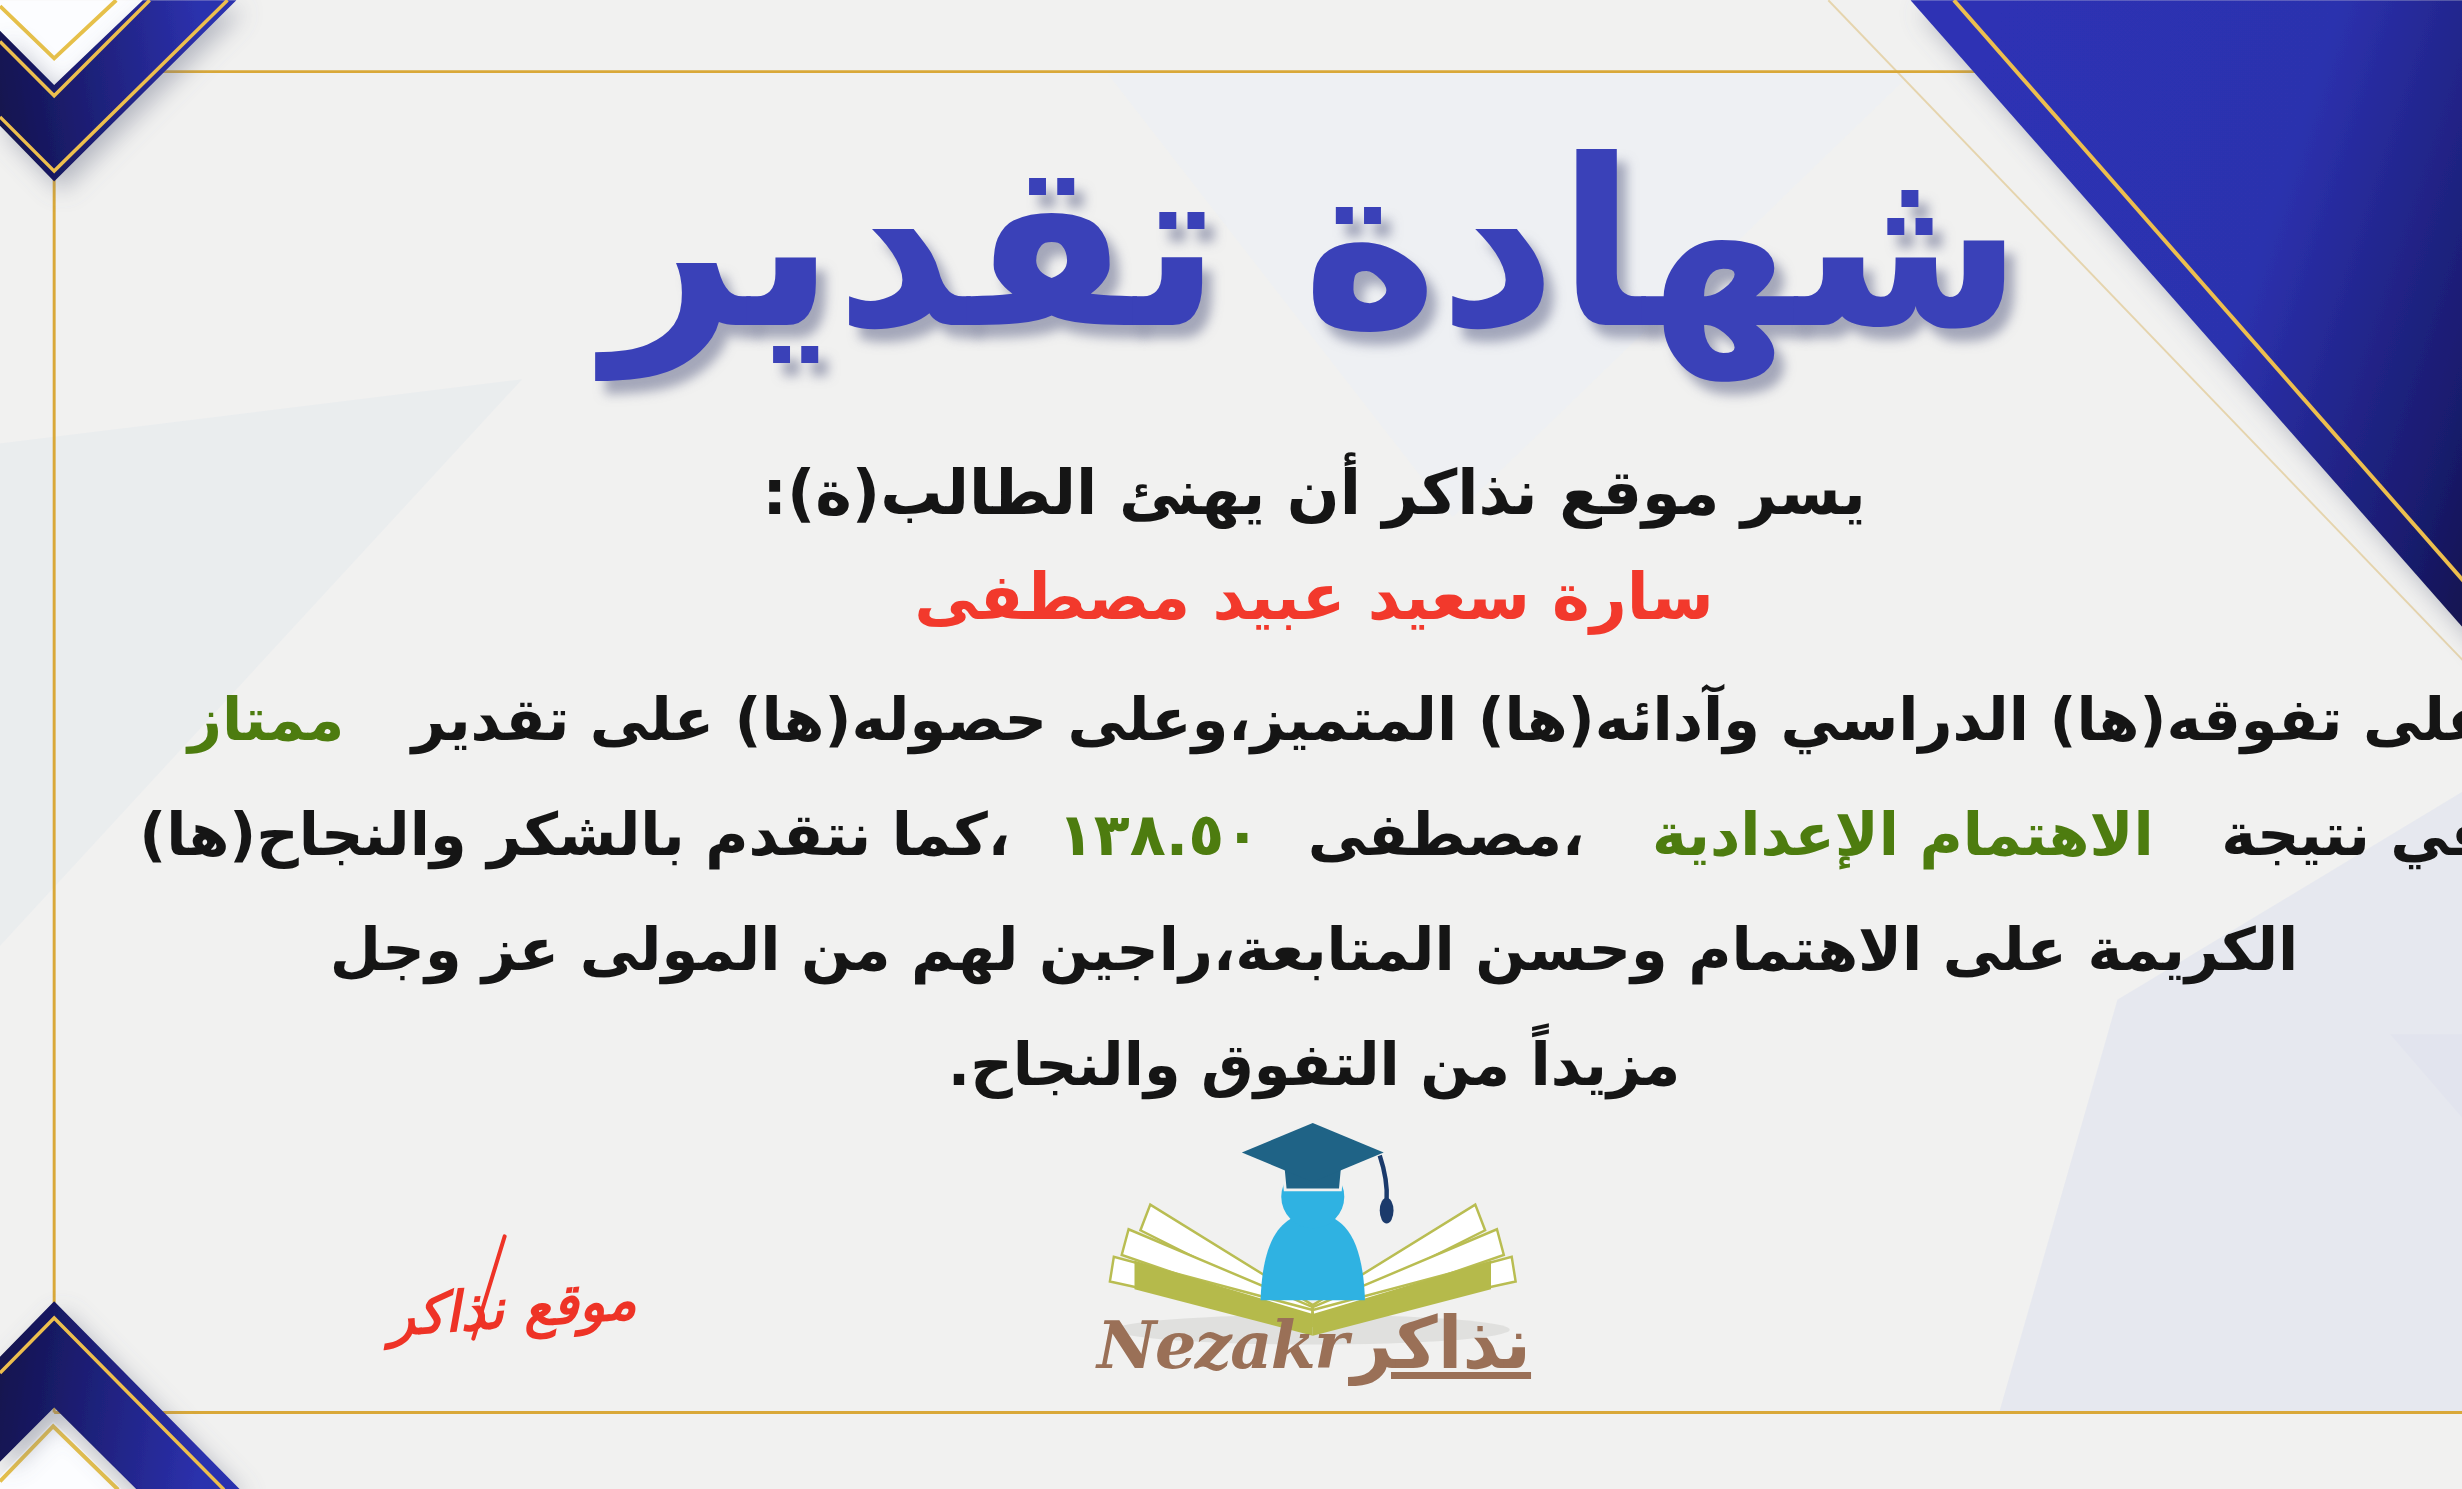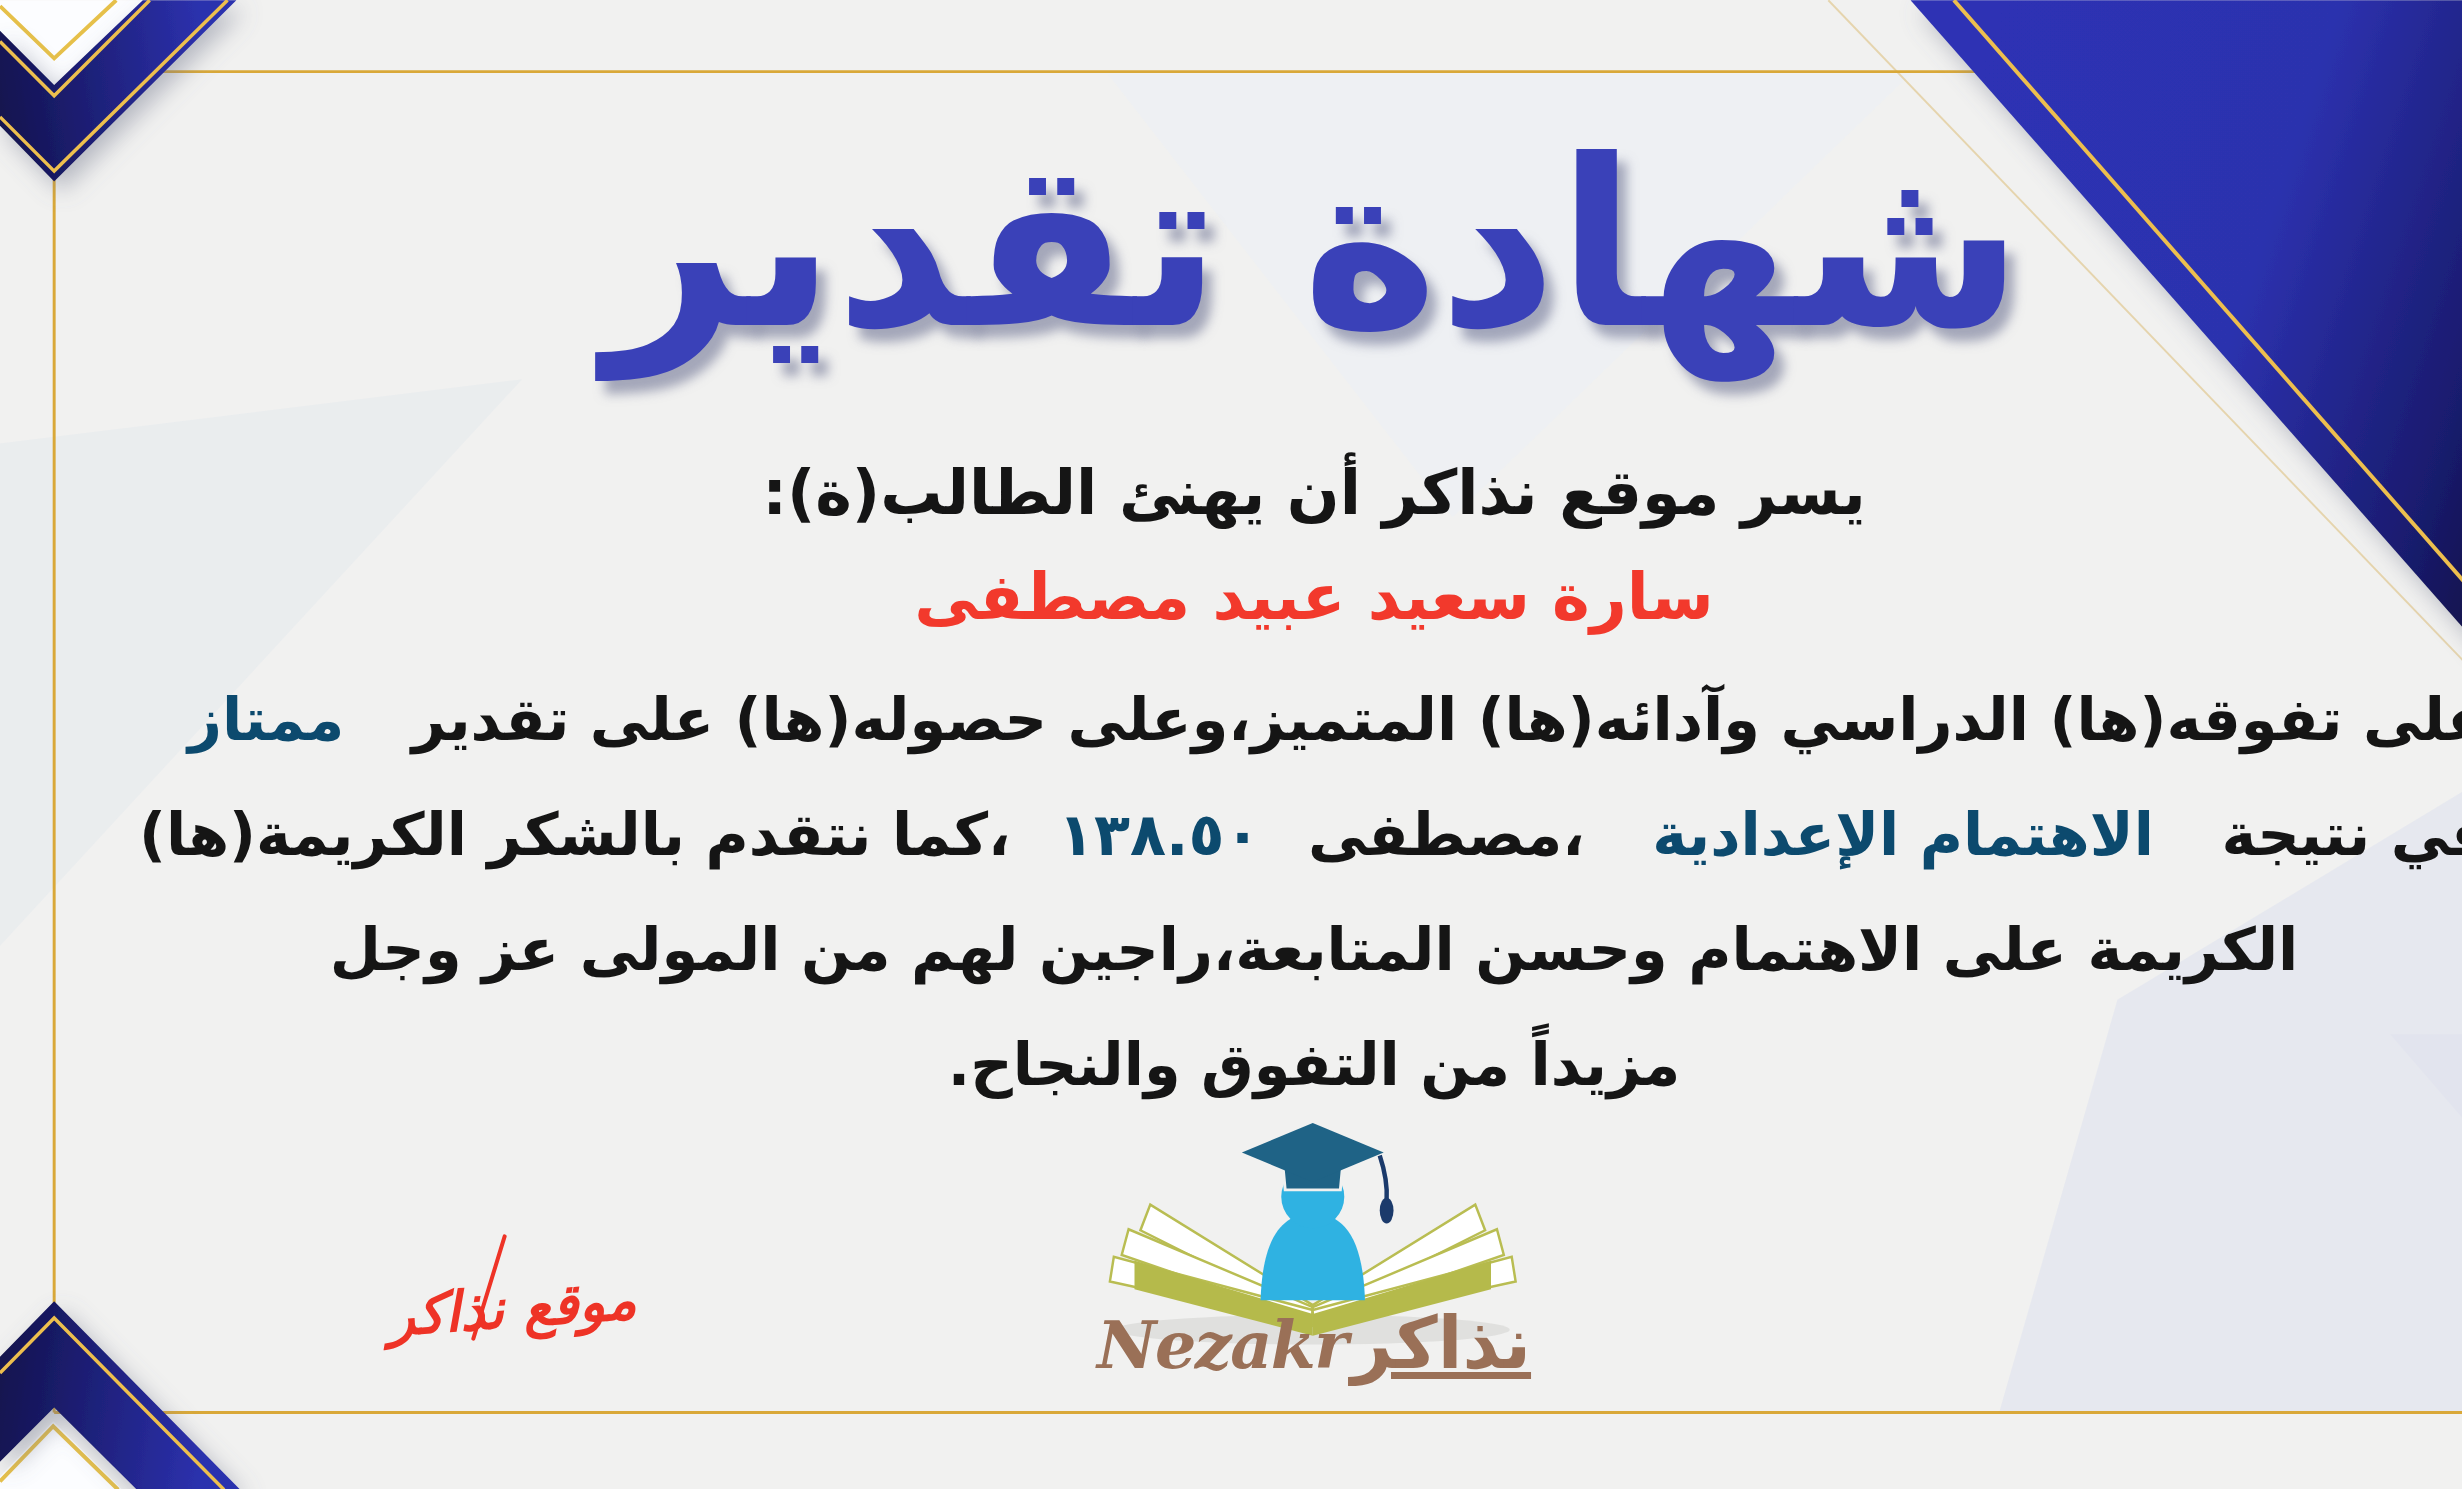--- a/index.html
+++ b/index.html
@@ -16,21 +16,21 @@
     font-size:231px;font-weight:bold;color:#3a41b8;
     font-family:"DejaVu Sans",sans-serif;
     text-shadow:9.8px 12.8px 10.8px rgba(100,106,140,.55);
   }
   #greeting{left:0;right:0;top:456px;text-align:center;font-size:62px;font-weight:bold;}
   #student-name{left:0;right:0;top:560px;text-align:center;font-size:64px;font-weight:bold;color:#f2392c;}
   #body-text{
     left:0;right:0;top:662px;text-align:center;
     font-size:59px;font-weight:bold;line-height:115px;
   }
-  .red{color:#0c4a6e;}
+  .red{color:#4d7c0f;}
   .sp-wide{margin:0 47px;}
   .sp-num{margin:0 27px;}
   #sig-label{left:266px;width:492px;top:1162px;text-align:center;font-size:60px;font-weight:bold;}
   #sig-script{
     left:266px;width:492px;top:1276px;text-align:center;
     font-size:55px;font-weight:bold;color:#ee3326;
     transform:rotate(-4deg);font-style:italic;
   }
   #sig-slash{
     position:absolute;z-index:3;left:487px;top:1232px;width:3.9px;height:111px;
@@ -136,21 +136,21 @@
   <div id="body-text" class="txt">
     <div>
       <span>على تفوقه(ها) الدراسي وآدائه(ها) المتميز،وعلى حصوله(ها) على تقدير</span>
       <span class="red sp-wide">ممتاز</span>
     </div>
     <div>
       <span>في نتيجة</span>
       <span class="red sp-wide">الاهتمام الإعدادية</span>
       <span>،مصطفى</span>
       <span class="red sp-num">١٣٨.٥٠</span>
-      <span>،كما نتقدم بالشكر الكريمة(ها)</span>
+      <span>،كما نتقدم بالشكر والنجاح(ها)</span>
     </div>
     <div>الكريمة على الاهتمام وحسن المتابعة،راجين لهم من المولى عز وجل</div>
     <div>مزيداً من التفوق والنجاح.</div>
   </div>
 
   <div id="sig-slash"></div>
   <div id="sig-script" class="txt">موقع نذاكر</div>
 
   <div id="brand">
     <span class="latin">Nezakr</span><span class="arabic">نذاكر</span>

